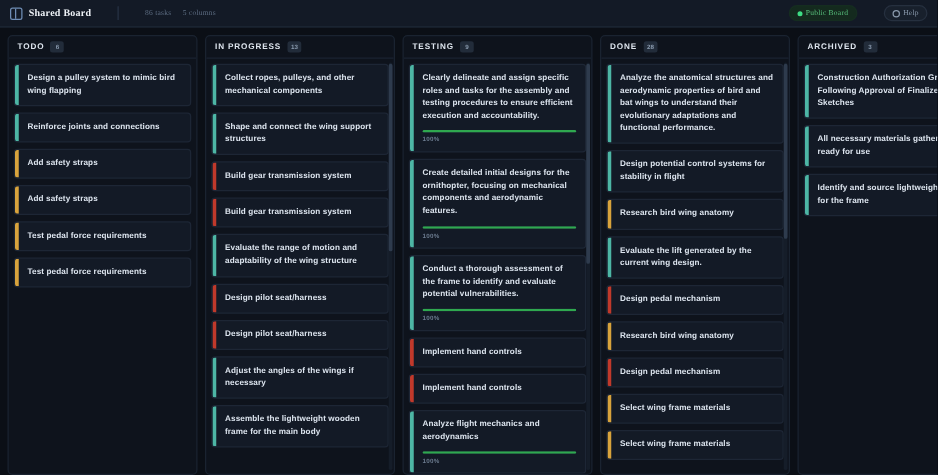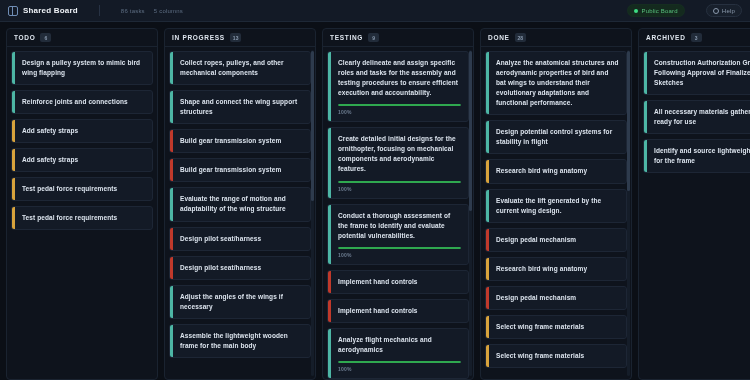--- a/index.html
+++ b/index.html
@@ -11,21 +11,21 @@
     -webkit-font-smoothing:antialiased;
   }
 
   
   #app { width:750px; height:380px; display:flex; flex-direction:column; }
   .topbar {
     height:22px; flex:0 0 22px;
     background:#131a26;
     border-bottom:1px solid #1e2836;
     display:flex; align-items:center;
-    padding:0 8px; gap:21px;
+    padding:0 8px; gap:21px;font-family:Liberation Serif, serif;
   }
   .brand { display:flex; align-items:center; gap:5px; }
   .board-icon {
     width:10px; height:10px; border:1px solid #6f8db5; border-radius:2px;
     position:relative; flex:0 0 10px;
   }
   .board-icon::after {
     content:""; position:absolute; left:3px; top:0px; bottom:0px;
     width:1px; background:#6f8db5;
   }

